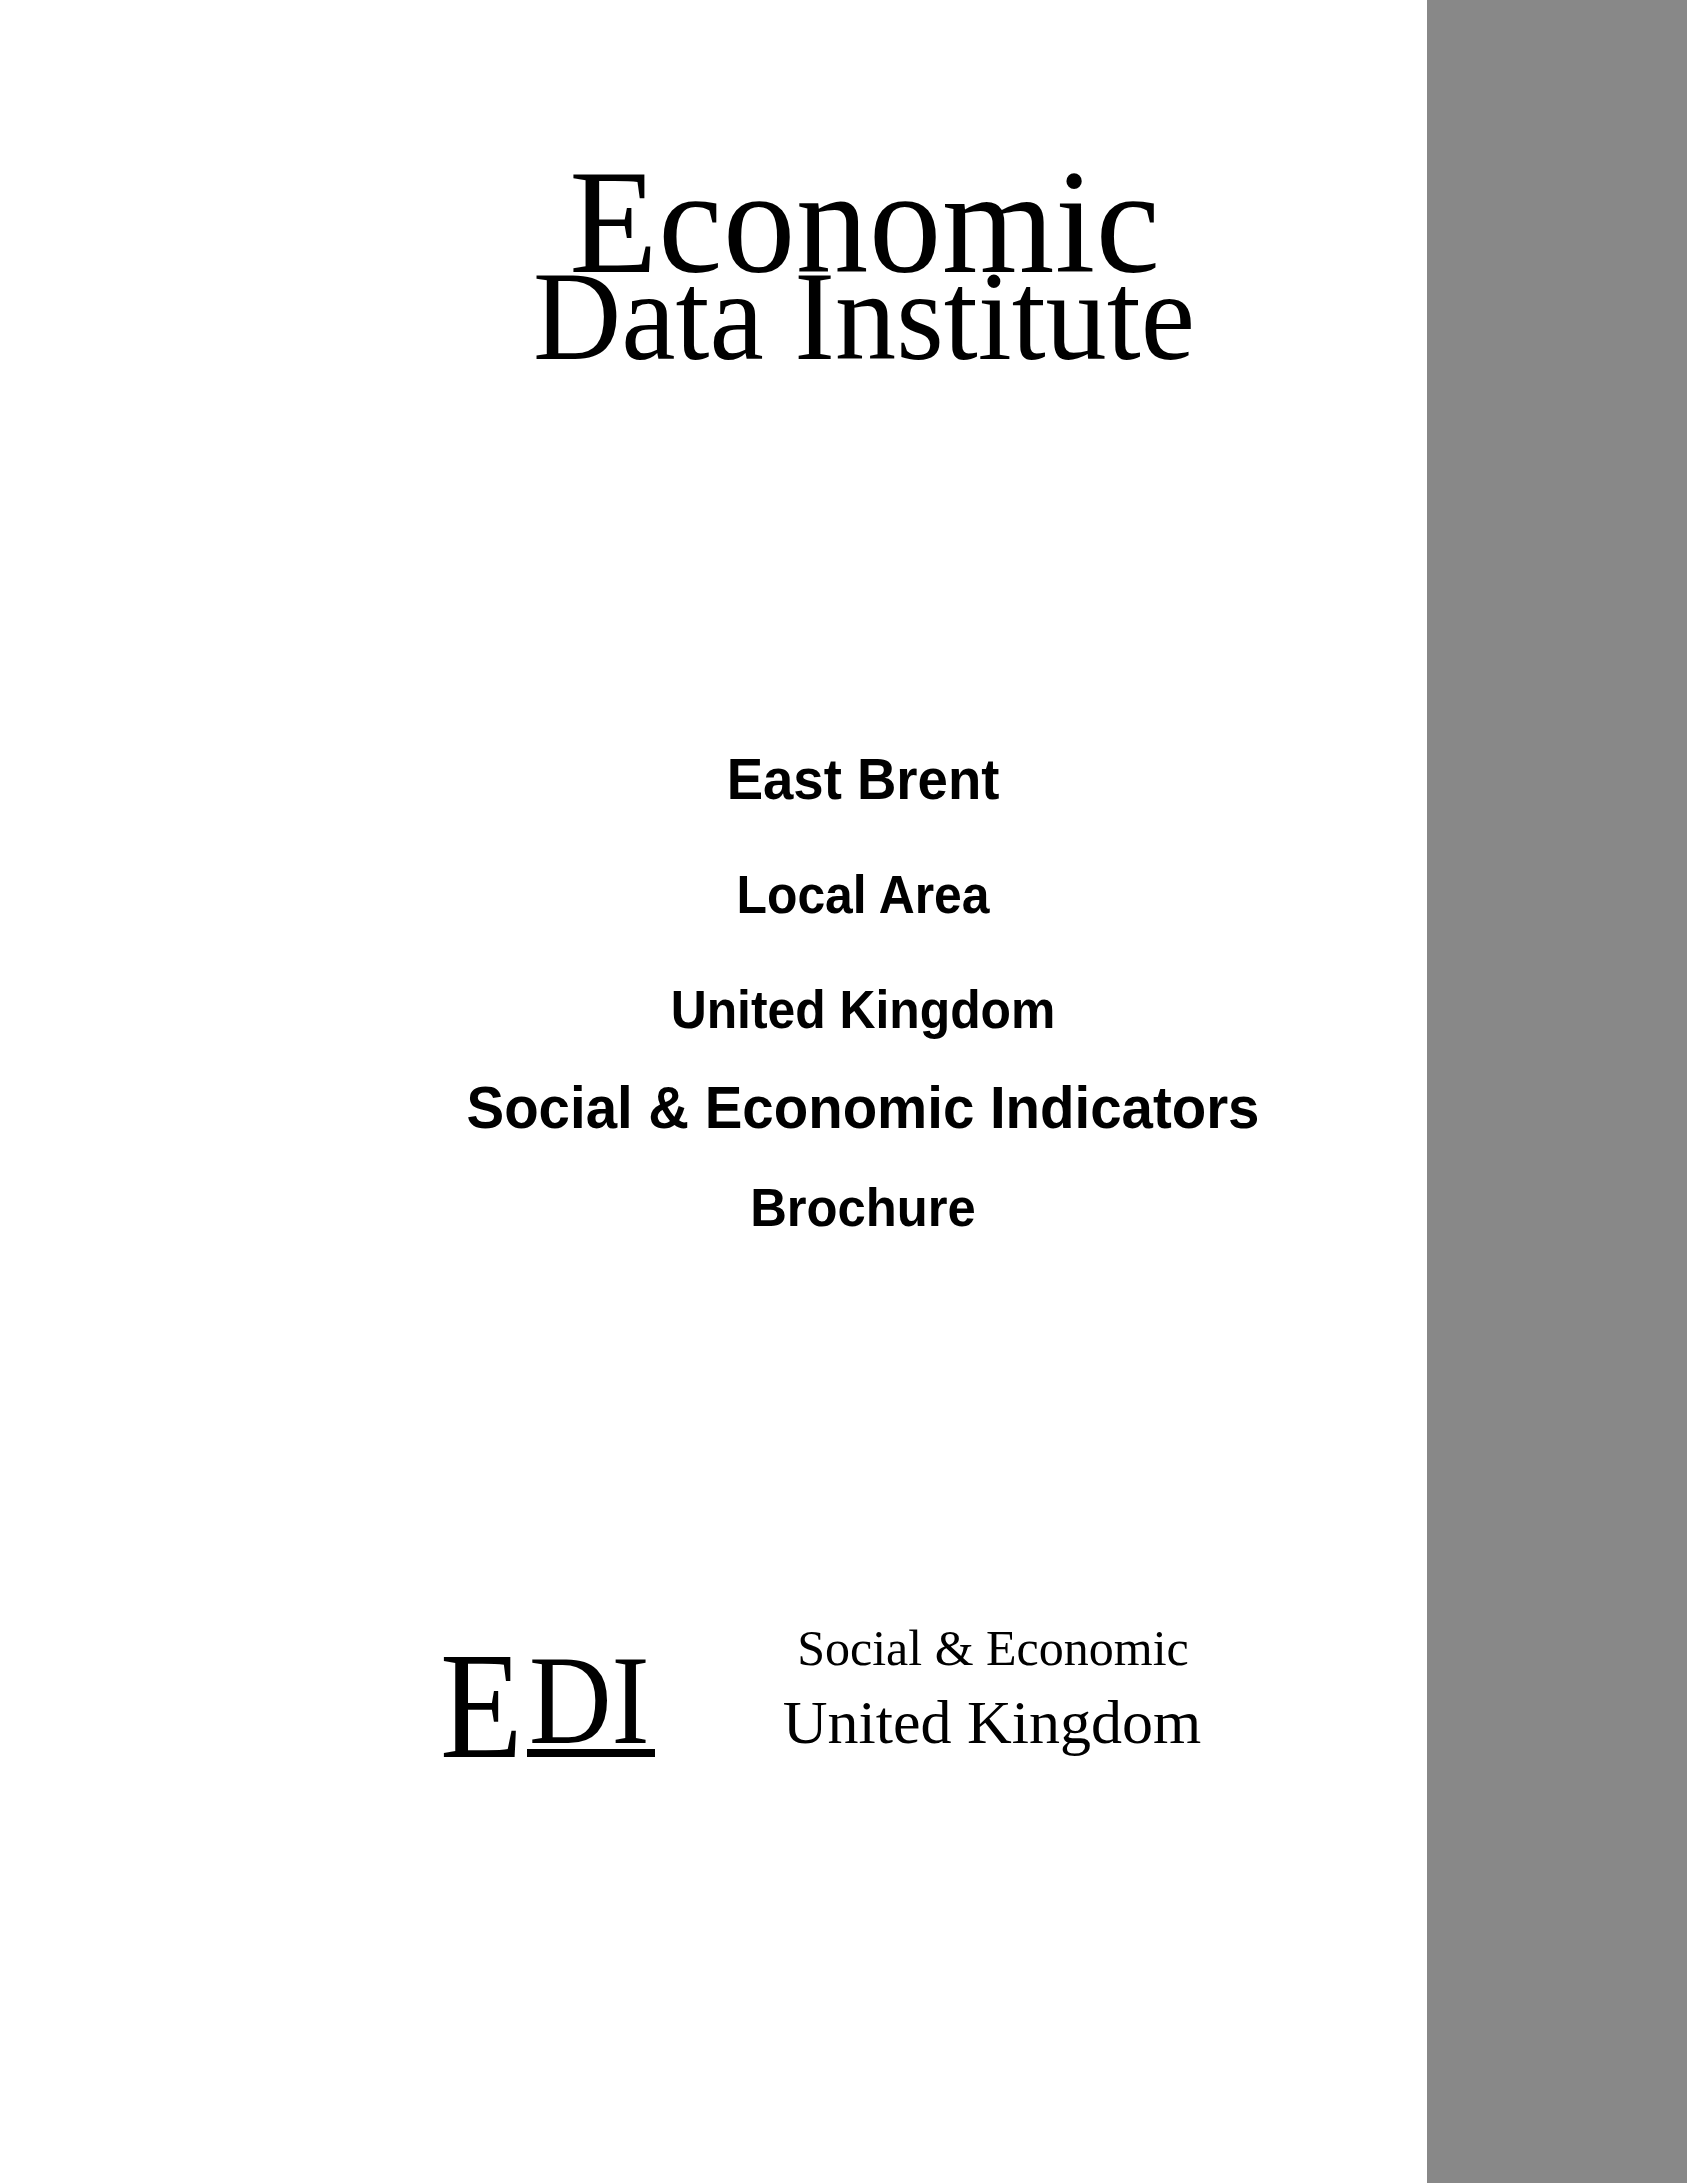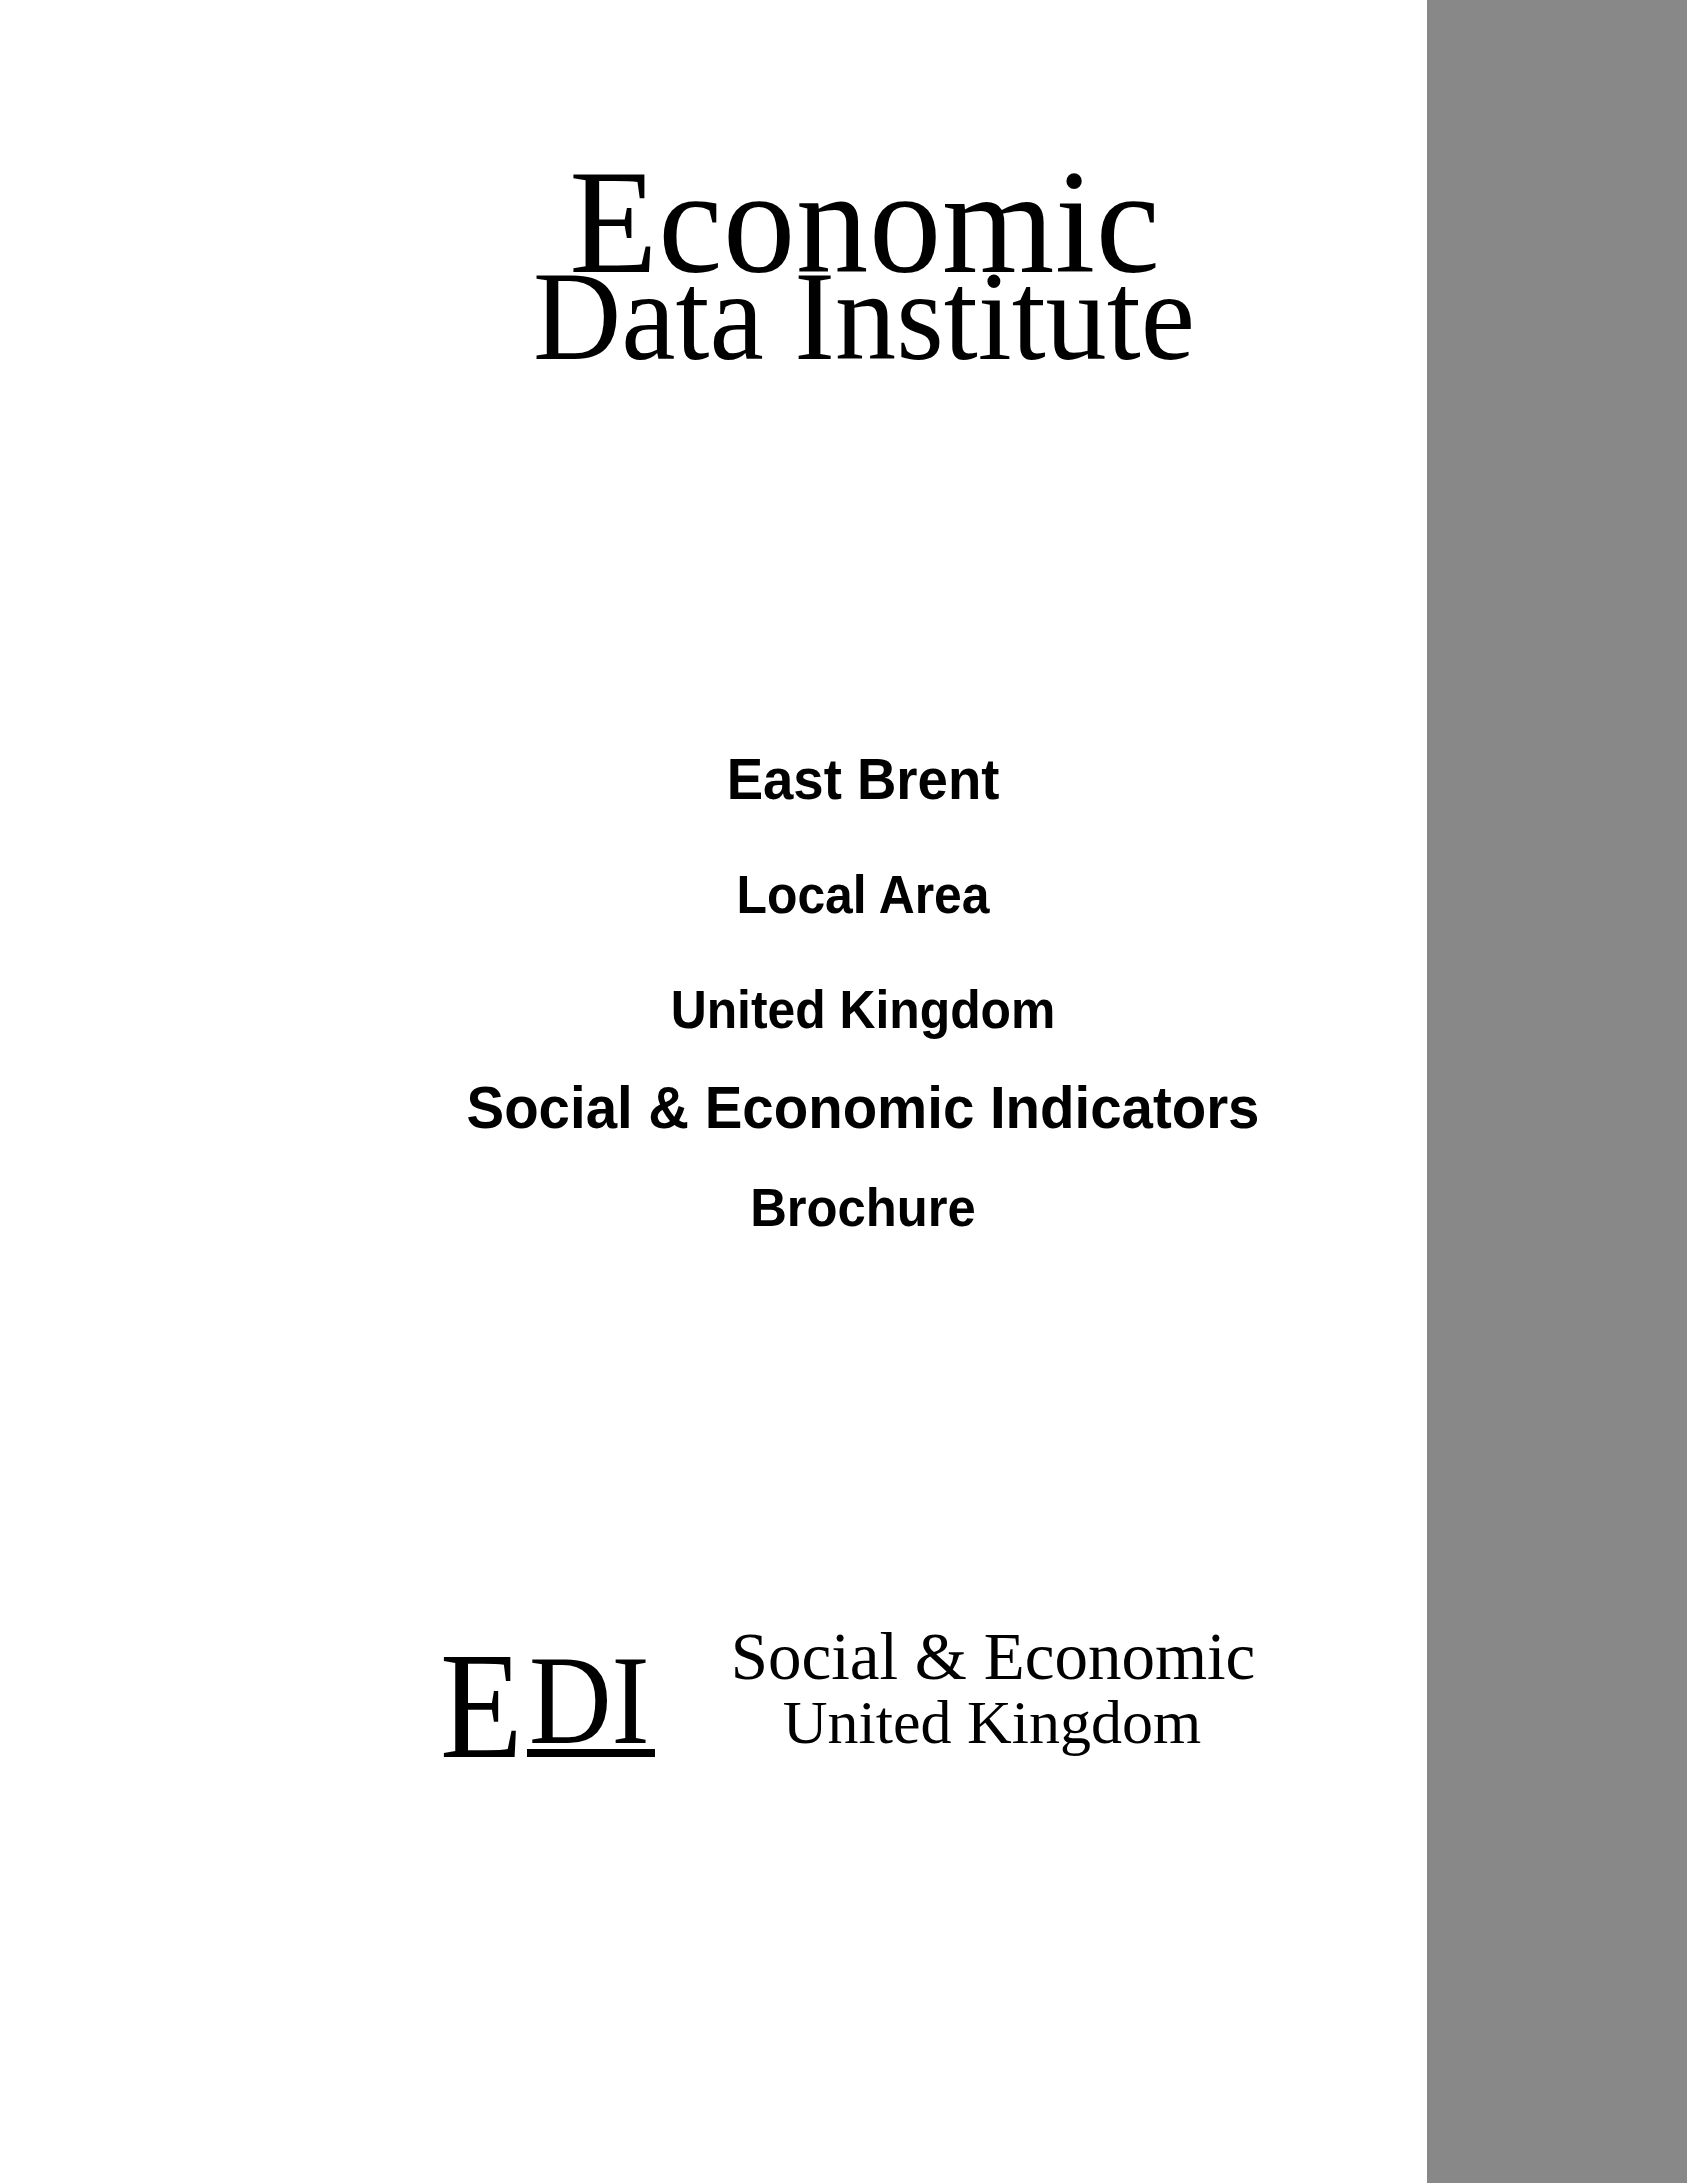--- a/index.html
+++ b/index.html
@@ -64,21 +64,21 @@
     transform: scaleX(0.90);
     transform-origin: left top;
   }
   .edi-underline {
     top: 1749px; left: 527px;
     width: 128px; height: 8px;
     background: #000000;
   }
   .tagline-line1 {
     top: 1623px; left: 993px;
-    font-size: 67px;
+    font-size: 50px;
     font-family: "Liberation Serif", serif;
     transform: translateX(-50%);
     transform-origin: center top;
   }
   .tagline-line2 {
     top: 1691px; left: 992px;
     font-size: 62px;
     font-family: "Liberation Serif", serif;
     transform: translateX(-50%);
     transform-origin: center top;

